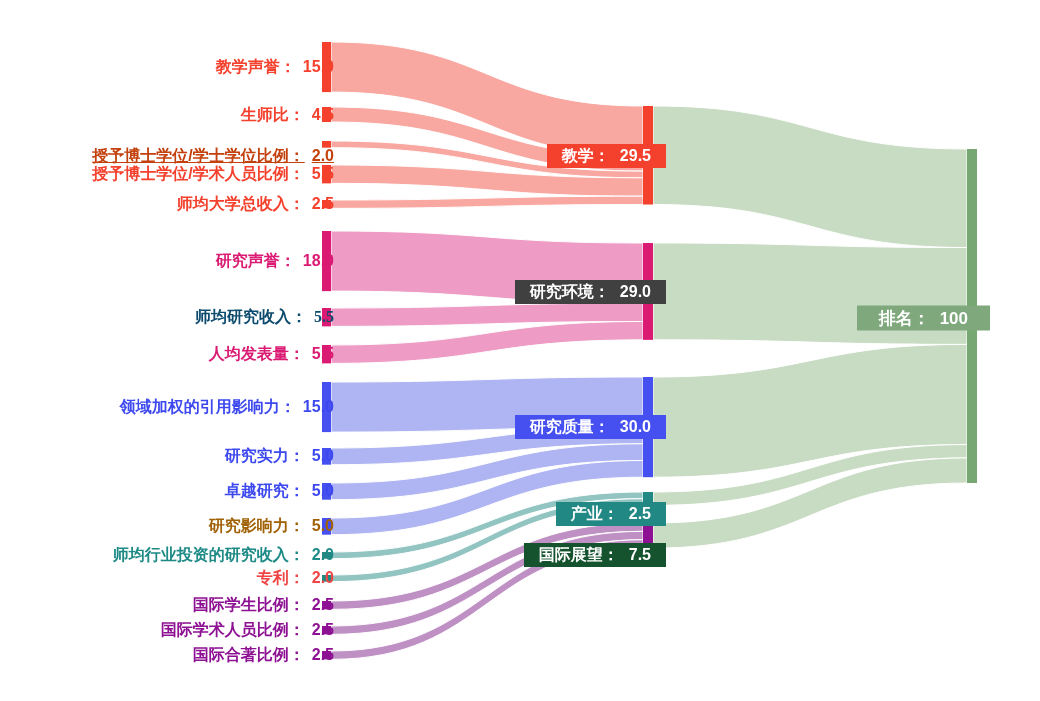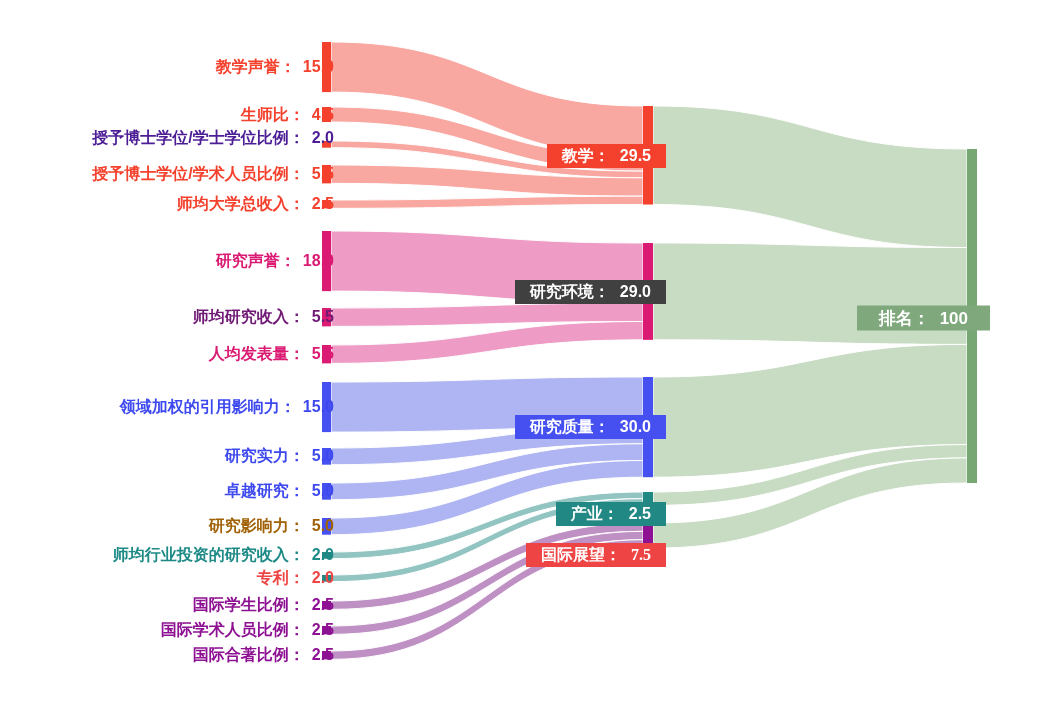--- a/index.html
+++ b/index.html
@@ -84,35 +84,35 @@
         <rect x="322" y="601" width="9" height="8.35" fill="#8d1192" class="node"></rect>
         <rect x="322" y="626" width="9" height="8.35" fill="#8d1192" class="node"></rect>
         <rect x="322" y="651" width="9" height="8.35" fill="#8d1192" class="node"></rect>
         <rect x="643" y="523" width="10" height="25.049999999999997" fill="#8d1192" class="node"></rect>
         <rect x="967" y="149" width="10" height="334" fill="#77a873" class="node"></rect>
       </g>
     </svg>
   <div id="labels">
       <div class="lbl left-label" style="top: 67.05px; right: 724px; color: rgb(244, 65, 45);"><span>教学声誉</span><span class="colon">：</span><span>15.0</span></div>
       <div class="lbl left-label" style="top: 114.515px; right: 724px; color: rgb(244, 65, 45);"><span>生师比</span><span class="colon">：</span><span>4.5</span></div>
-      <div class="lbl left-label" style="top: 138px; right: 724px; color: #4c1d95;"><span>授予博士学位/学士学位比例</span><span class="colon">：</span><span>2.0</span></div>
+      <div class="lbl left-label" style="top: 156px; right: 724px; color: #c2410c; text-decoration: underline;"><span>授予博士学位/学士学位比例</span><span class="colon">：</span><span>2.0</span></div>
       <div class="lbl left-label" style="top: 174.185px; right: 724px; color: rgb(244, 65, 45);"><span>授予博士学位/学术人员比例</span><span class="colon">：</span><span>5.5</span></div>
       <div class="lbl left-label" style="top: 204.175px; right: 724px; color: rgb(244, 65, 45);"><span>师均大学总收入</span><span class="colon">：</span><span>2.5</span></div>
       <div class="lbl mid-label" style="top: 155.5px; right: 392px; background: rgb(244, 65, 45);"><span>教学</span><span class="colon">：</span><span>29.5</span></div>
       <div class="lbl left-label" style="top: 261.06px; right: 724px; color: rgb(218, 26, 115);"><span>研究声誉</span><span class="colon">：</span><span>18.0</span></div>
-      <div class="lbl left-label" style="top: 317.185px; right: 724px; color: #701a75;"><span>师均研究收入</span><span class="colon">：</span><span>5.5</span></div>
+      <div class="lbl left-label" style="top: 317.185px; right: 724px; color: #0c4a6e; font-family: Liberation Serif, serif;"><span>师均研究收入</span><span class="colon">：</span><span>5.5</span></div>
       <div class="lbl left-label" style="top: 354.185px; right: 724px; color: rgb(218, 26, 115);"><span>人均发表量</span><span class="colon">：</span><span>5.5</span></div>
       <div class="lbl mid-label" style="top: 291.5px; right: 392px; background: #404040;"><span>研究环境</span><span class="colon">：</span><span>29.0</span></div>
       <div class="lbl left-label" style="top: 407.05px; right: 724px; color: rgb(61, 73, 238);"><span>领域加权的引用影响力</span><span class="colon">：</span><span>15.0</span></div>
       <div class="lbl left-label" style="top: 456.35px; right: 724px; color: rgb(61, 73, 238);"><span>研究实力</span><span class="colon">：</span><span>5.0</span></div>
       <div class="lbl left-label" style="top: 491.35px; right: 724px; color: rgb(61, 73, 238);"><span>卓越研究</span><span class="colon">：</span><span>5.0</span></div>
       <div class="lbl left-label" style="top: 526.35px; right: 724px; color: #a16207;"><span>研究影响力</span><span class="colon">：</span><span>5.0</span></div>
       <div class="lbl mid-label" style="top: 427px; right: 392px; background: rgb(70, 80, 240);"><span>研究质量</span><span class="colon">：</span><span>30.0</span></div>
       <div class="lbl left-label" style="top: 555.34px; right: 724px; color: rgb(30, 138, 134);"><span>师均行业投资的研究收入</span><span class="colon">：</span><span>2.0</span></div>
       <div class="lbl left-label" style="top: 578.34px; right: 724px; color: #ef4444;"><span>专利</span><span class="colon">：</span><span>2.0</span></div>
       <div class="lbl mid-label" style="top: 514px; right: 392px; background: rgb(33, 136, 132);"><span>产业</span><span class="colon">：</span><span>2.5</span></div>
       <div class="lbl left-label" style="top: 605.175px; right: 724px; color: rgb(141, 17, 146);"><span>国际学生比例</span><span class="colon">：</span><span>2.5</span></div>
       <div class="lbl left-label" style="top: 630.175px; right: 724px; color: rgb(141, 17, 146);"><span>国际学术人员比例</span><span class="colon">：</span><span>2.5</span></div>
       <div class="lbl left-label" style="top: 655.175px; right: 724px; color: rgb(141, 17, 146);"><span>国际合著比例</span><span class="colon">：</span><span>2.5</span></div>
-      <div class="lbl mid-label" style="top: 555px; right: 392px; background: #ef4444; font-family: Liberation Serif, serif;"><span>国际展望</span><span class="colon">：</span><span>7.5</span></div>
+      <div class="lbl mid-label" style="top: 555px; right: 392px; background: #14532d;"><span>国际展望</span><span class="colon">：</span><span>7.5</span></div>
       <div class="lbl final-label" style="top: 318px; right: 68px; background: rgb(127, 169, 124);"><span>排名</span><span class="colon">：</span><span>100</span></div>
     </div>
 </div>
 
 </body></html>

